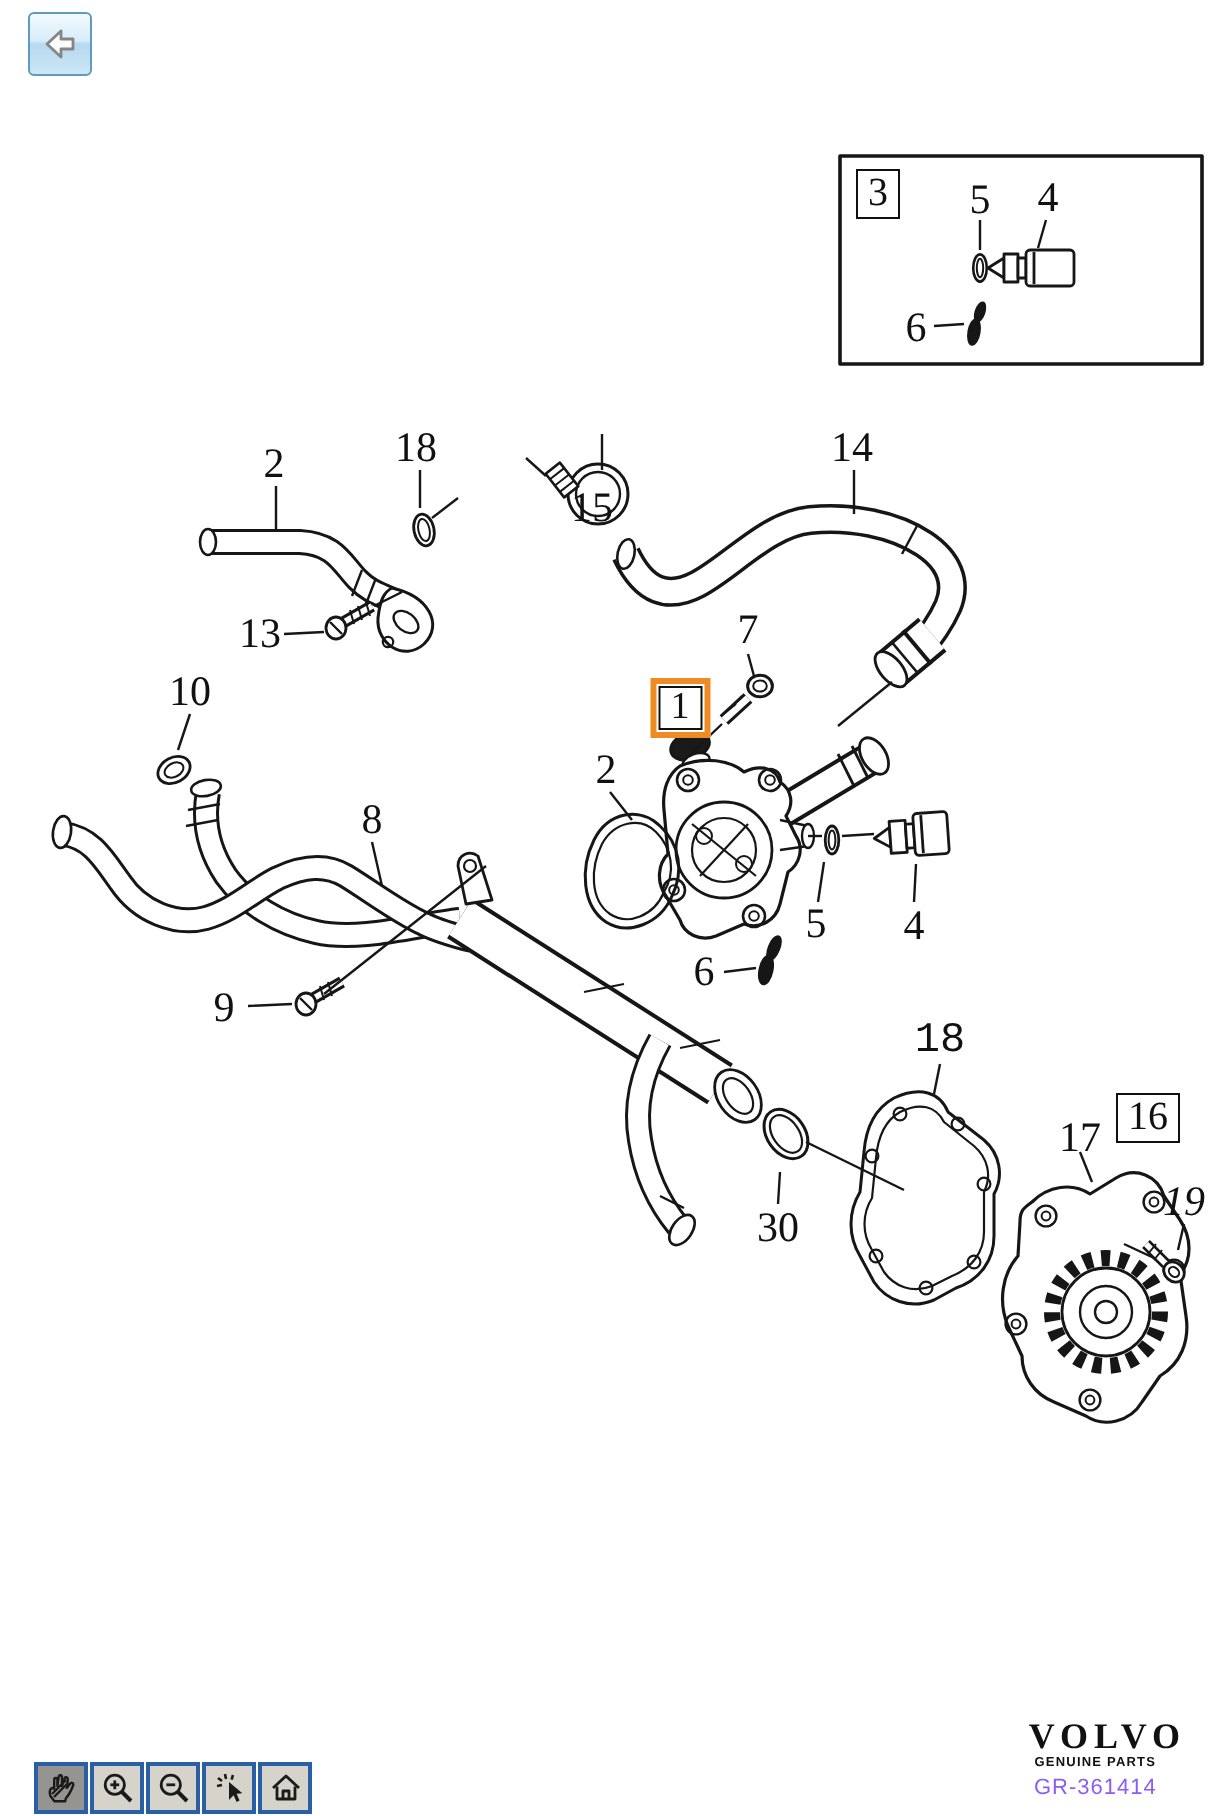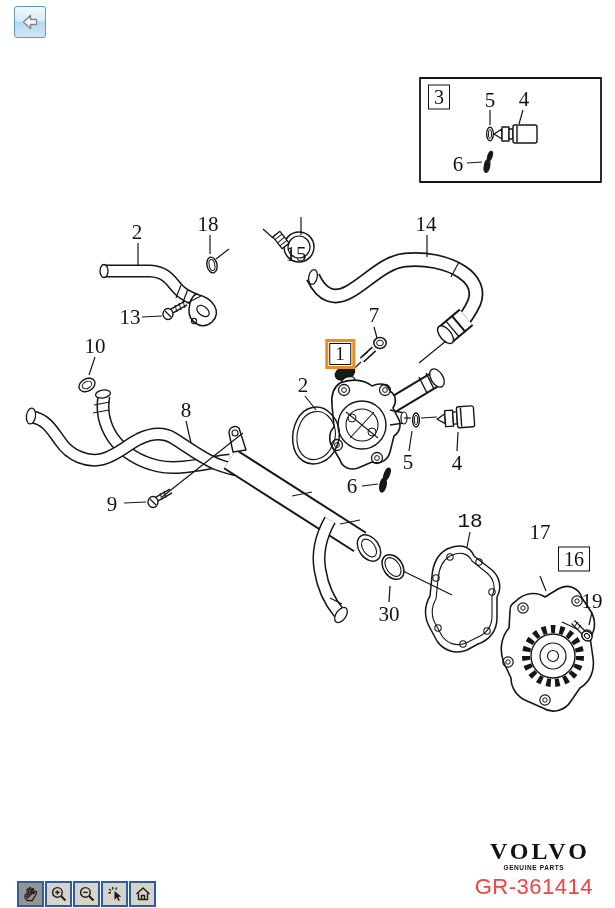--- a/index.html
+++ b/index.html
@@ -23,24 +23,24 @@
       display:flex;align-items:center;justify-content:center;cursor:pointer;z-index:9;}
 
   
   .toolbar{position:absolute;left:17px;bottom:1px;display:flex;gap:1px;z-index:9;}
   .tbtn{width:23px;height:22px;border:2px solid #2a5fa5;background:#d6d3cb;
         display:flex;align-items:center;justify-content:center;cursor:pointer;}
   .tbtn.active{background:#969490;}
 
   
   .brand{position:absolute;right:22px;bottom:8px;text-align:center;z-index:6;}
-  .brand .logo{font-family:"Liberation Serif",serif;font-weight:bold;font-size:24px;
+  .brand .logo{font-family:"Liberation Serif",serif;font-weight:bold;font-size:18px;
         letter-spacing:3px;color:#111;margin-left:12px;}
   .brand .tag{font-size:6.5px;font-weight:bold;letter-spacing:0.6px;color:#111;margin-top:-1px;}
-  .brand .code{font-size:22px;color:#ef4444;margin-top:3px;letter-spacing:0.5px;}
+  .brand .code{font-size:11px;color:#8b5cf6;margin-top:3px;letter-spacing:0.5px;}
 </style>
 </head>
 <body>
 
 <div id="stage">
 
   <svg class="diagram" width="615" height="908" viewBox="0 0 615 908" fill="none" stroke="#161616" stroke-width="1.5" stroke-linejoin="round">
 
     <g>
       <rect x="420" y="78" width="181" height="104" fill="#fff" stroke-width="1.8"></rect>
@@ -310,23 +310,23 @@
   <div class="co" style="left:374px;top:315px;">7</div>
   <div class="co" style="left:186px;top:410px;">8</div>
   <div class="co" style="left:112px;top:504px;">9</div>
   <div class="co" style="left:95px;top:346px;text-align:right;">10</div>
   <div class="co" style="left:137px;top:232px;">2</div>
   <div class="co" style="left:208px;top:224px;">18</div>
   <div class="co" style="left:130px;top:317px;">13</div>
   <div class="co" style="left:426px;top:224px;">14</div>
   <div class="co" style="left:296px;top:206px;margin-top:48px;">15</div>
   <div class="co box" style="left:574px;top:559px;">16</div>
-  <div class="co" style="left:540px;top:532px;">17</div>
+  <div class="co" style="left:540px;top:569px;">17</div>
   <div class="co" style="left:470px;top:521px;font-family:Liberation Mono, monospace;">18</div>
-  <div class="co" style="left:592px;top:601px;">19</div>
+  <div class="co" style="left:592px;top:601px;font-style:italic;">19</div>
   <div class="co" style="left:389px;top:614px;">30</div>
   <div class="co" style="left:457px;top:463px;">4</div>
   <div class="co" style="left:408px;top:462px;">5</div>
   <div class="co" style="left:352px;top:486px;">6</div>
 
   <div class="backbtn">
     <svg width="20" height="20" viewBox="0 0 20 20">
       <path d="M10.5,3.5 L3.5,10 L10.5,16.5 L10.5,12.5 L16.5,12.5 L16.5,7.5 L10.5,7.5 Z" fill="#fbfbfb" stroke="#858585" stroke-width="1.4" stroke-linejoin="round"></path>
     </svg>
   </div>

